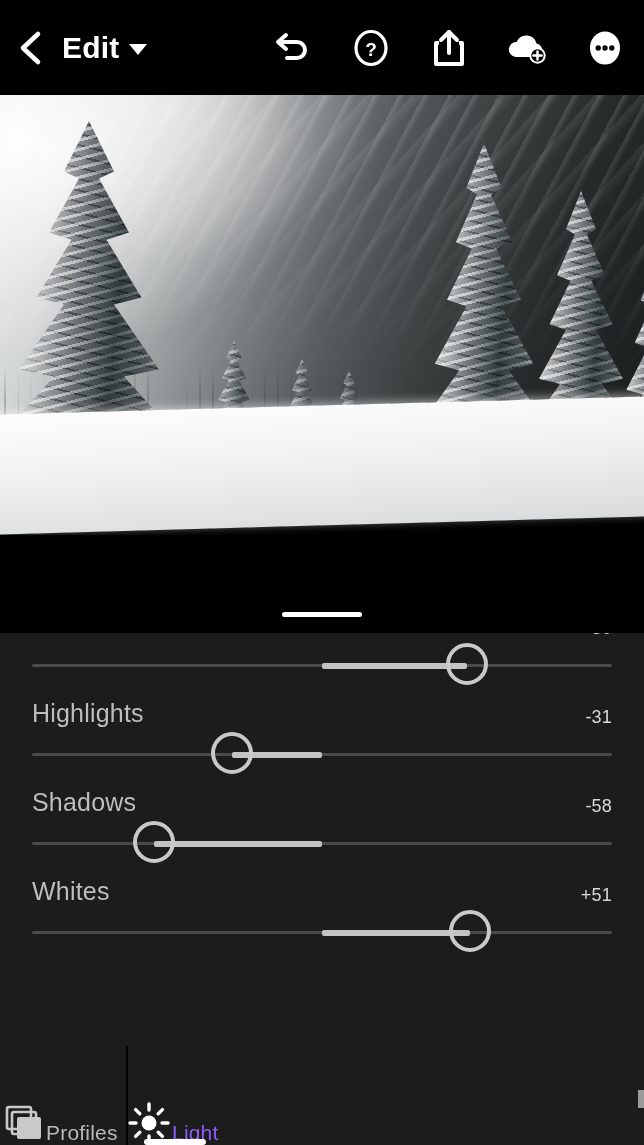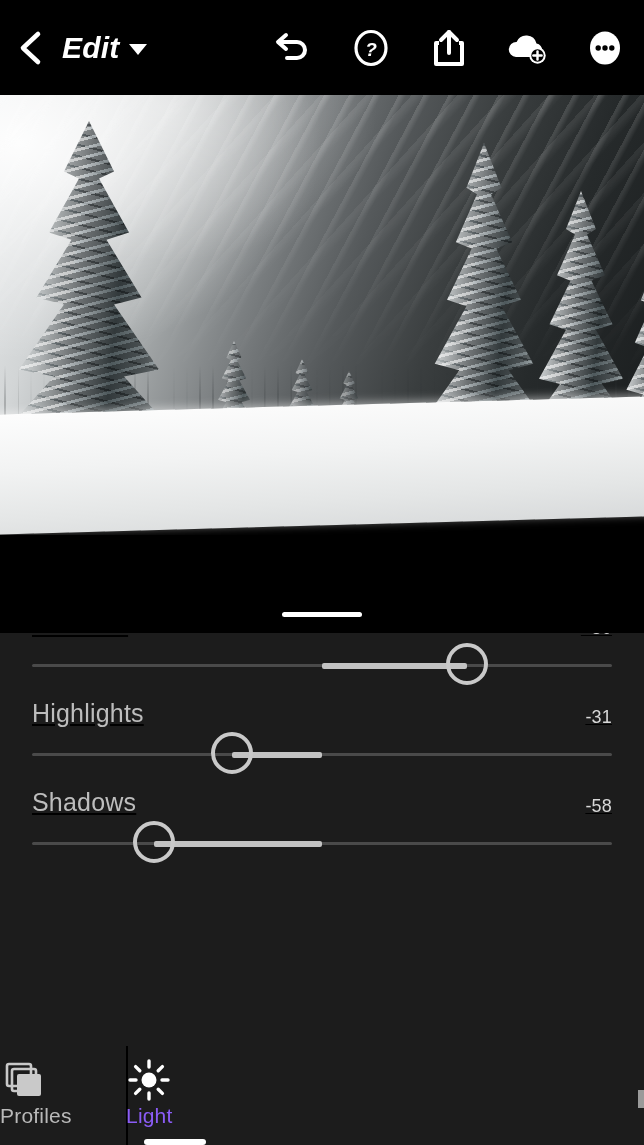--- a/index.html
+++ b/index.html
@@ -7,21 +7,21 @@
     width: 644px; height: 1145px;
     background: #000;
     font-family: "Liberation Sans", sans-serif;
     overflow: hidden;
   }
   #app { position: relative; width: 644px; height: 1145px; background: #000; }
 
   
   .header {
     position: absolute; left: 0; top: 0; width: 644px; height: 95px;
-    background: #000; display: flex; align-items: center; font-style: italic;
+    background: #000; display: flex; align-items: center;
   }
   .hdr-back { width: 62px; height: 95px; display: flex; align-items: center; justify-content: center; }
   .hdr-title-wrap { display: flex; align-items: center; gap: 10px; }
   .hdr-title { color: #fff; font-size: 30px; font-weight: 700; letter-spacing: .2px; }
   .caret-dn {
     width: 0; height: 0; border-left: 9px solid transparent;
     border-right: 9px solid transparent; border-top: 11px solid #fff;
     margin-top: 4px;
   }
   .hdr-spacer { flex: 1 1 auto; }
@@ -105,21 +105,21 @@
     position: absolute; left: 50%; transform: translateX(-50%);
     top: 77px; width: 80px; height: 5px; border-radius: 3px; background: #fff;
   }
 
   
   .panel {
     position: absolute; left: 0; top: 633px; width: 644px; height: 413px;
     background: #1c1c1c; overflow: hidden;
   }
   .slider-list { position: absolute; left: 0; top: -34px; width: 644px; }
-  .srow { position: relative; height: 89px; text-decoration: underline; }
+  .srow { position: relative; height: 89px; }
   .srow-head {
     position: relative; height: 44px; display: flex; align-items: flex-end;
     justify-content: space-between; padding: 0 32px 4px 32px;
   }
   .srow-label { color: #bdbdbd; font-size: 25px; letter-spacing: .2px; }
   .srow-value { color: #d8d8d8; font-size: 18px; letter-spacing: .2px; }
   .track-wrap { position: relative; height: 45px; margin: 0 32px; }
   .track {
     position: absolute; left: 0; right: 0; top: 21px; height: 3px;
     background: #4a4a4a; border-radius: 2px;
@@ -136,22 +136,22 @@
   
   .tabbar {
     position: absolute; left: 0; bottom: 0; width: 644px; height: 99px;
     background: #1c1c1c; display: flex; align-items: stretch;
   }
   .tabbar::before {
     content: ""; position: absolute; left: 126px; top: 0; width: 2px; height: 99px;
     background: #000;
   }
   .tab {
-    position: relative; flex: 0 0 98px; display: flex; flex-direction: column;
-    align-items: flex-start; justify-content: flex-start; padding-top: 12px;
+    position: relative; flex: 0 0 98px; display: flex; flex-direction: row;
+    align-items: flex-end; justify-content: flex-start; padding-top: 12px;
   }
   .tab.first { flex: 0 0 126px; }
   .tab-ico { height: 44px; display: flex; align-items: center; justify-content: center; }
   .tab-lbl { color: #b9b9b9; font-size: 21px; margin-top: 2px; letter-spacing: .2px; }
   .tab.active .tab-lbl { color: #8b5cf6; }
   .tab-underline {
     position: absolute; bottom: 0; left: 50%; transform: translateX(-50%);
     width: 62px; height: 6px; background: #fff; border-radius: 3px;
   }
   .tab-dot {
@@ -274,20 +274,31 @@
         </div>
         <div class="srow">
           <div class="srow-head">
             <span class="srow-label">Shadows</span>
             <span class="srow-value">-58</span>
           </div>
           <div class="track-wrap">
             <div class="track"></div>
             <div class="fill" style="left:121.8px;width:168.2px;"></div>
             <div class="knob" style="left:121.8px;"></div>
+          </div>
+        </div>
+        <div class="srow">
+          <div class="srow-head">
+            <span class="srow-label">Whites</span>
+            <span class="srow-value">+51</span>
+          </div>
+          <div class="track-wrap">
+            <div class="track"></div>
+            <div class="fill" style="left:290px;width:147.89999999999998px;"></div>
+            <div class="knob" style="left:437.9px;"></div>
           </div>
         </div>
       </div>
   </div>
 
   <div class="tabbar" id="tabbar">
     <div class="tab first">
         <div class="tab-ico">
           <svg width="46" height="42" viewBox="0 0 46 42">
             <rect x="7" y="5" width="24" height="22" rx="2" fill="none" stroke="#c9c9c9" stroke-width="2.6"></rect>

